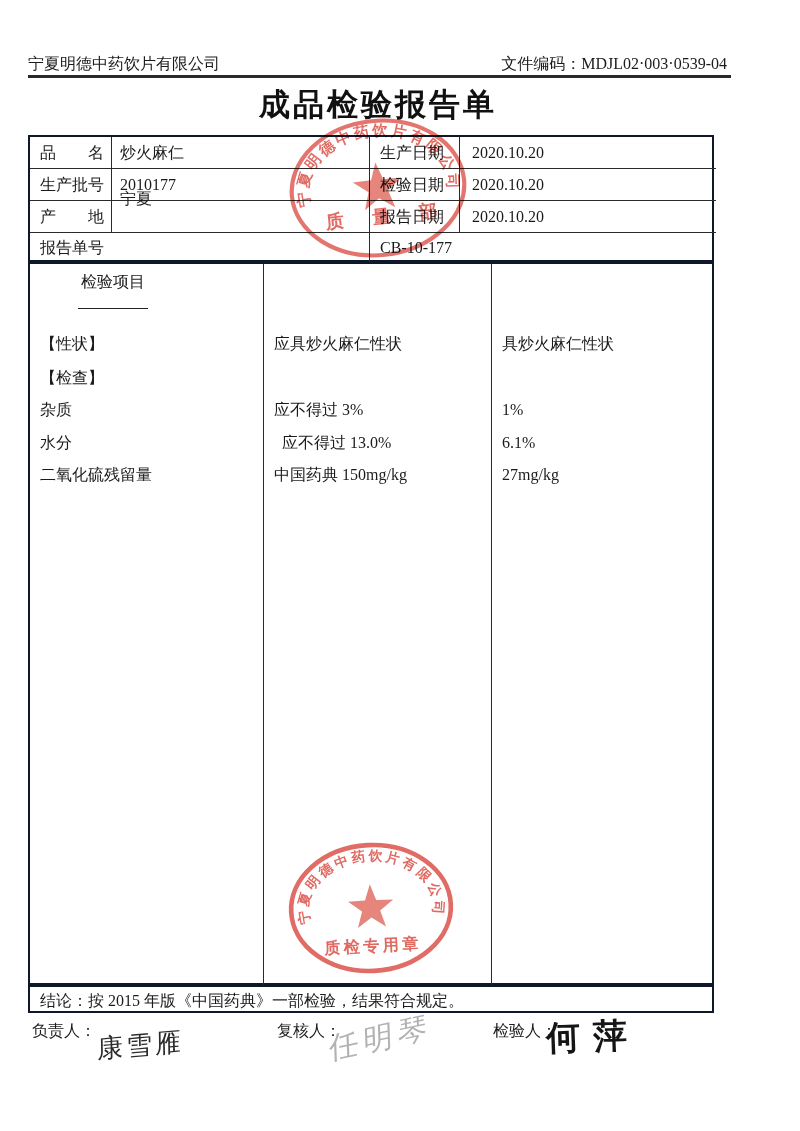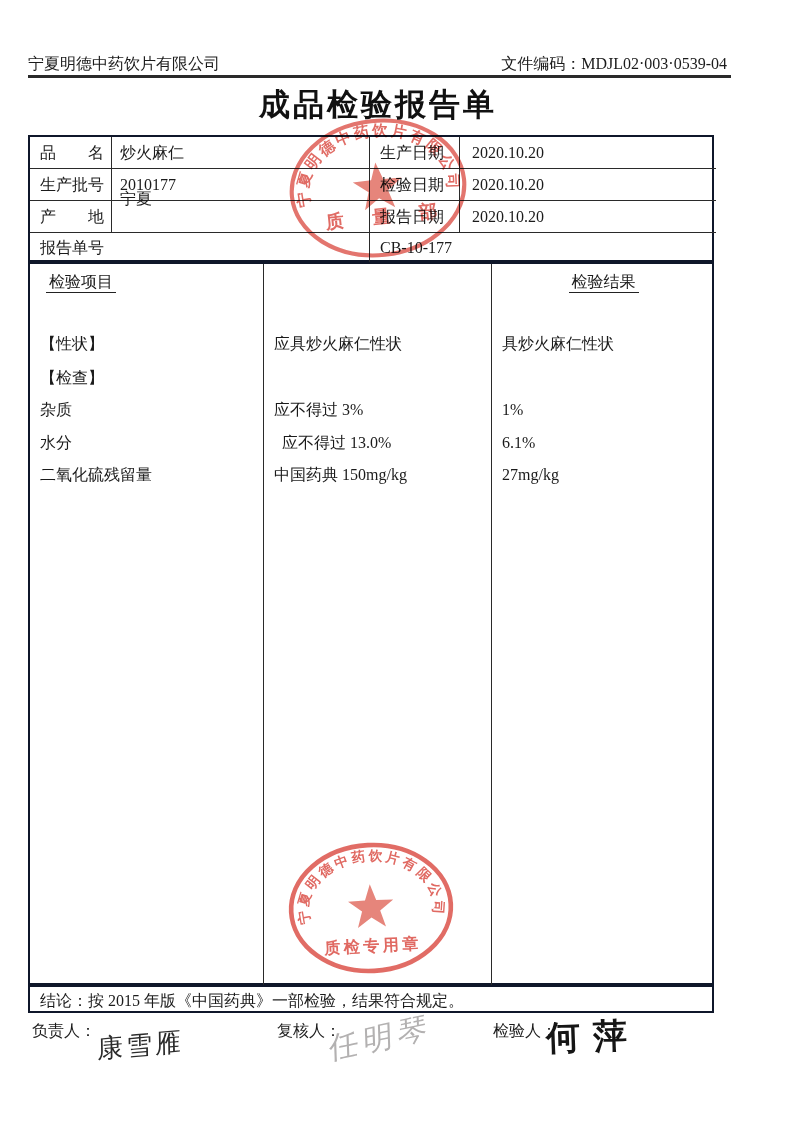--- a/index.html
+++ b/index.html
@@ -6,21 +6,21 @@
   html,body { background:#ffffff; }
   .page {
     position:relative; width:800px; height:1131px; background:#ffffff;
     font-family:"Liberation Serif","DejaVu Serif",serif; color:#1b1b1b;
     overflow:hidden;
   }
   .abs { position:absolute; }
   .t16 { font-size:16px; line-height:20px; white-space:nowrap; }
   .line { position:absolute; background:#2a2a2a; }
   .box  { position:absolute; border:2px solid #0f172a; }
-  .hdr-underline { display:inline-block; border-bottom:1px solid #222; padding:0 3px 0 3px; }
+  .hdr-underline { display:inline-block; border-bottom:1px solid #222; padding:0 3px 16px 3px;margin-left:32px; }
   .center-col { text-align:center; }
   .title {
     position:absolute; left:28px; top:84px; width:700px; text-align:center;
     font-size:31px; font-weight:bold; letter-spacing:3px; color:#111;
   }
   .stamp { position:absolute; mix-blend-mode:multiply; opacity:0.88; pointer-events:none; }
   .sig { position:absolute; white-space:nowrap; }
   .sig-resp { font-size:26px; color:#2b2b2b; transform:rotate(-5deg) skewX(-4deg); letter-spacing:3px; }
   .sig-rev  { font-size:30px; color:#b3b1b1; transform:rotate(-12deg) skewX(-10deg); letter-spacing:5px; }
   .sig-insp { font-size:34px; color:#151515; transform:rotate(-2deg); letter-spacing:13px; font-weight:bold; }
@@ -62,23 +62,20 @@
     <div class="abs t16" style="left:10px;  top:101px;">报告单号</div>
     <div class="abs t16" style="left:350px; top:101px;">CB-10-177</div>
   </div>
 
   <div class="box" style="left:28px; top:262px; width:686px; height:723px;">
     <div class="line" style="left:233px; top:0; width:1px; height:721px;"></div>
     <div class="line" style="left:461px; top:0; width:1px; height:721px;"></div>
 
     <div class="abs t16" style="left:16px; top:8px;">
       <span class="hdr-underline">检验项目</span>
-    </div>
-    <div class="abs t16 center-col" style="left:461px; top:8px; width:225px;">
-      <span class="hdr-underline">检验结果</span>
     </div>
 
     <div class="abs t16" style="left:10px;  top:70px;">【性状】</div>
     <div class="abs t16" style="left:244px; top:70px;">应具炒火麻仁性状</div>
     <div class="abs t16" style="left:472px; top:70px;">具炒火麻仁性状</div>
 
     <div class="abs t16" style="left:10px;  top:104px;">【检查】</div>
 
     <div class="abs t16" style="left:10px;  top:136px;">杂质</div>
     <div class="abs t16" style="left:244px; top:136px;">应不得过 3%</div>

